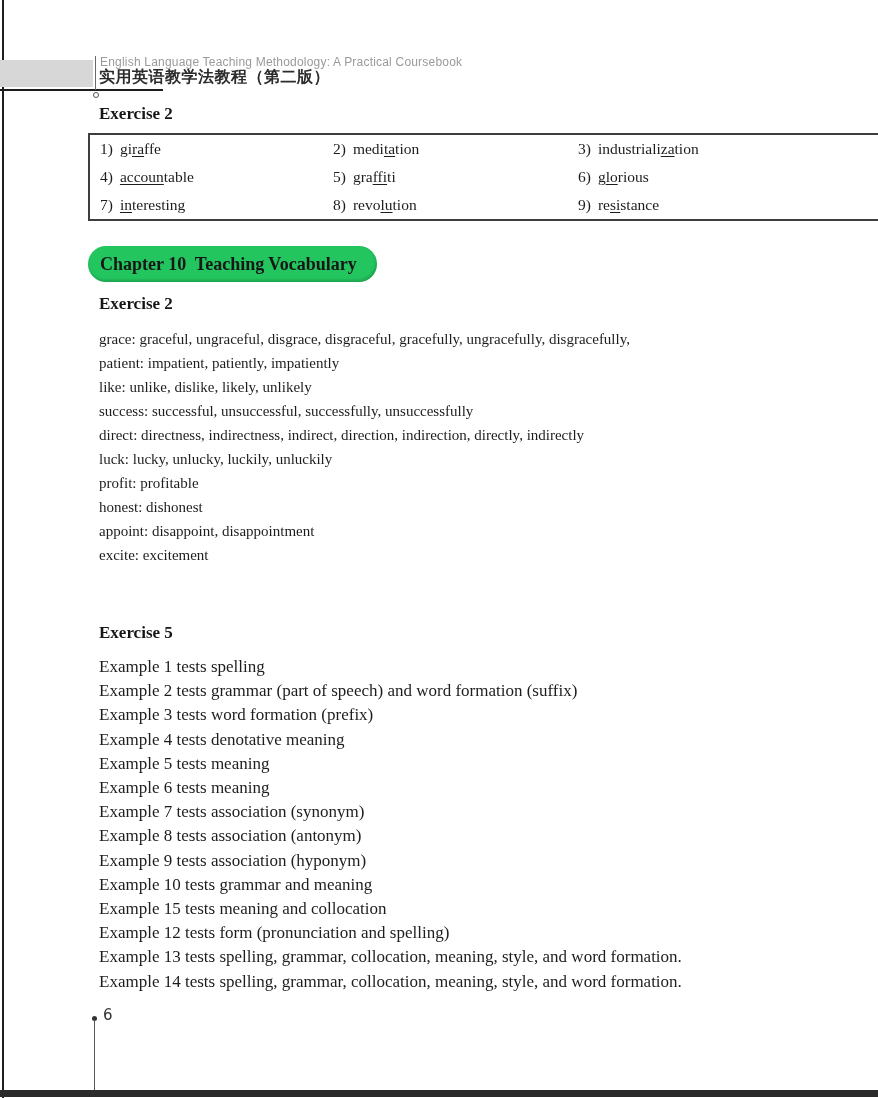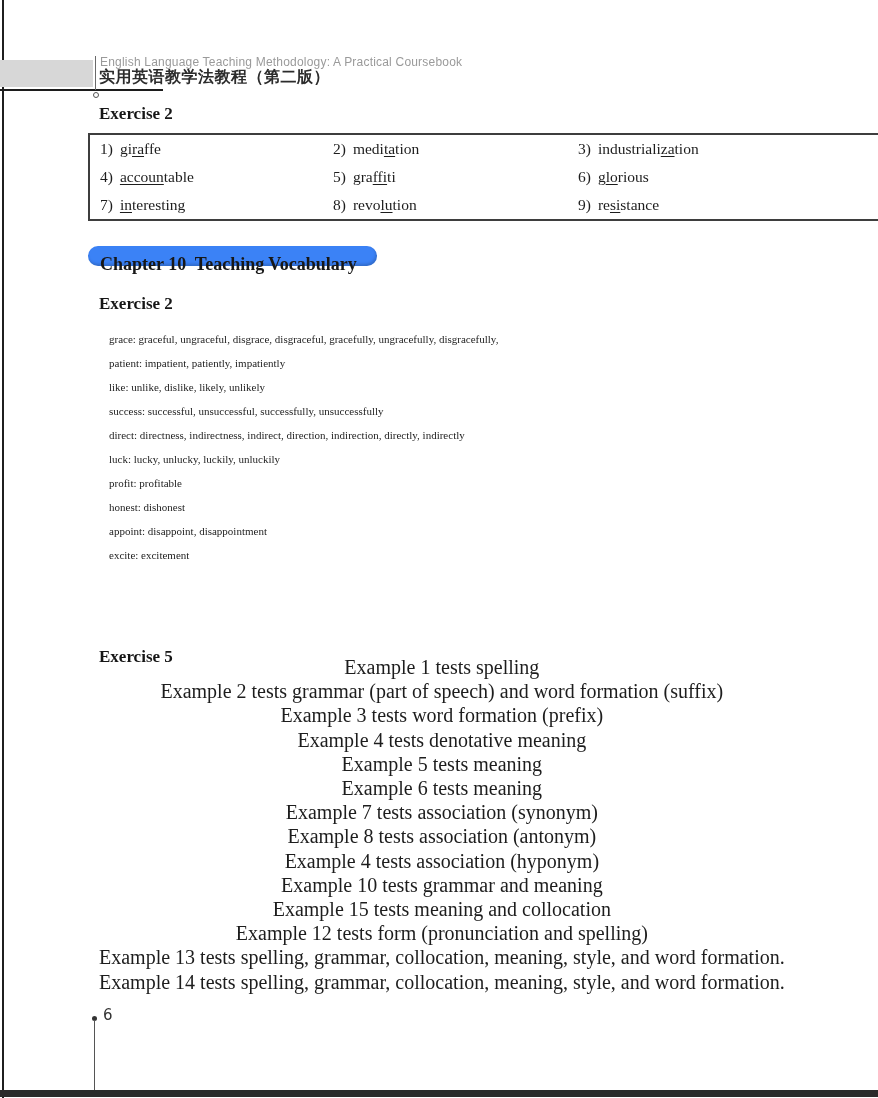--- a/index.html
+++ b/index.html
@@ -20,39 +20,39 @@
     font-family:"Liberation Sans", sans-serif; font-size:12px; color:#9a9a9a; letter-spacing:0.2px; white-space:nowrap;
   }
   .title-zh {
     position:absolute; left:99px; top:67px;
     font-family:"DejaVu Sans", sans-serif; font-size:16px; font-weight:700; color:#2c2c2c; letter-spacing:0.5px; white-space:nowrap;
   }
   
   .ex-heading { position:absolute; font-size:17px; font-weight:bold; color:#161616; white-space:nowrap; }
   .h-ex-top   { left:99px; top:104px; }
   .h-ex-vocab { left:99px; top:294px; }
-  .h-ex-five  { left:99px; top:623px;margin-top:24px; }
+  .h-ex-five  { left:99px; top:623px; }
   
   .word-table {
     position:absolute; left:88px; top:133px; width:820px; box-sizing:border-box;
     border:2px solid #3e3e3e; display:grid; grid-template-columns:233px 245px 208px;
   }
   .word-cell { height:28px; line-height:28px; padding-left:10px; font-size:15.5px; white-space:nowrap; }
   .word-cell .num { margin-right:7px; }
   .stress { text-decoration:underline; text-underline-offset:2px; }
   
   .chapter-pill {
-    position:absolute; left:88px; top:246px; height:20px; line-height:36px;
-    padding:0 20px 0 12px; border-radius:18px; background:#3b82f6;
+    position:absolute; left:88px; top:246px; height:36px; line-height:36px;
+    padding:0 20px 0 12px; border-radius:18px; background:#22c55e;
     box-shadow: inset -1px -2px 3px rgba(0,0,0,0.18);
     font-weight:bold; font-size:18px; color:#171717; white-space:pre;
   }
   
-  .vocab-lines    { position:absolute; left:109px; top:327px; font-size:11px; line-height:24px; color:#1d1d1d; }
-  .example-lines  { position:absolute; left:99px; top:655px; font-size:20px; line-height:24.2px; color:#1d1d1d;text-align:center; }
+  .vocab-lines    { position:absolute; left:99px; top:327px; font-size:15px; line-height:24px; color:#1d1d1d; }
+  .example-lines  { position:absolute; left:99px; top:655px; font-size:17px; line-height:24.2px; color:#1d1d1d; }
   .vocab-lines div, .example-lines div { white-space:nowrap; }
   
   .footer-dot   { position:absolute; left:92px; top:1016px; width:5px; height:5px; border-radius:50%; background:#333; }
   .footer-vline { position:absolute; left:94px; top:1020px; width:1px; height:70px; background:#555; }
   .page-number  { position:absolute; left:103px; top:1006px; font-family:"DejaVu Sans", sans-serif; font-size:15px; color:#333; }
 </style>
 </head>
 <body>
 
 <div class="page">
@@ -100,21 +100,21 @@
   <div class="ex-heading h-ex-five">Exercise 5</div>
   <div class="example-lines">
     <div>Example 1 tests spelling</div>
     <div>Example 2 tests grammar (part of speech) and word formation (suffix)</div>
     <div>Example 3 tests word formation (prefix)</div>
     <div>Example 4 tests denotative meaning</div>
     <div>Example 5 tests meaning</div>
     <div>Example 6 tests meaning</div>
     <div>Example 7 tests association (synonym)</div>
     <div>Example 8 tests association (antonym)</div>
-    <div>Example 4 tests association (hyponym)</div>
+    <div>Example 9 tests association (hyponym)</div>
     <div>Example 10 tests grammar and meaning</div>
     <div>Example 15 tests meaning and collocation</div>
     <div>Example 12 tests form (pronunciation and spelling)</div>
     <div>Example 13 tests spelling, grammar, collocation, meaning, style, and word formation.</div>
     <div>Example 14 tests spelling, grammar, collocation, meaning, style, and word formation.</div>
   </div>
 
   <div class="footer-dot"></div>
   <div class="footer-vline"></div>
   <div class="page-number">6</div>

